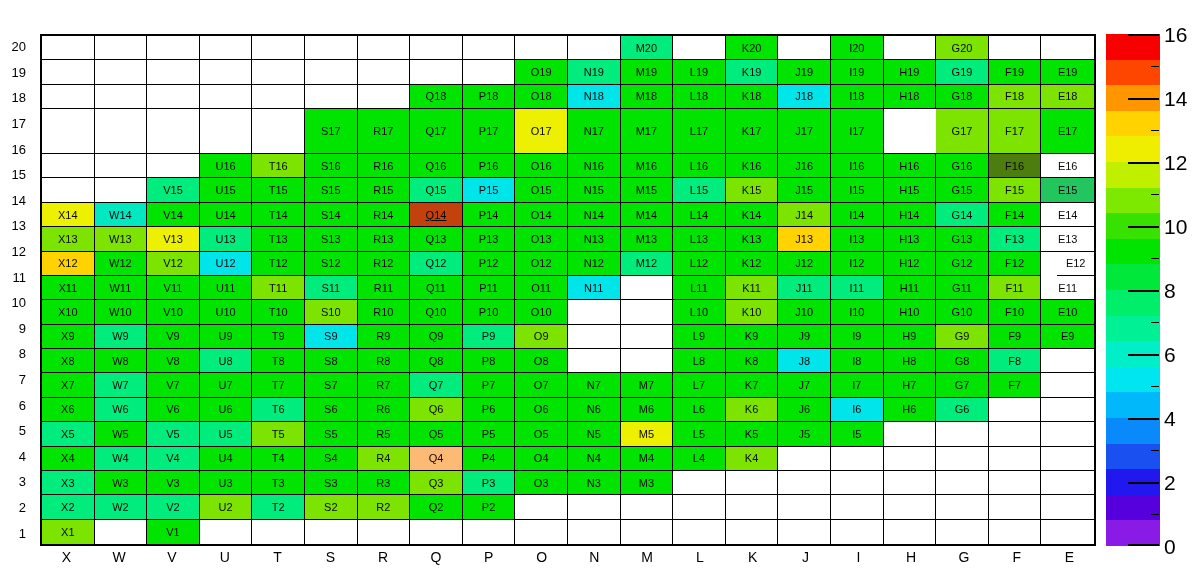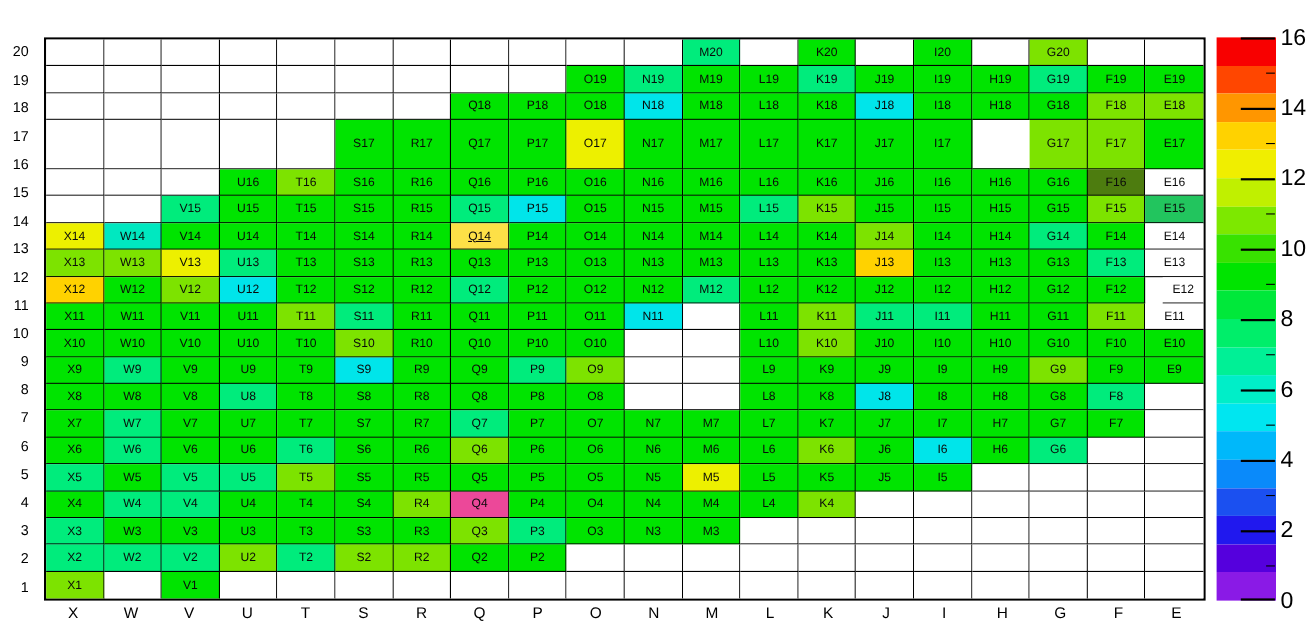--- a/index.html
+++ b/index.html
@@ -177,21 +177,21 @@
       <div class="cell" style="background: rgb(0, 228, 0);">G15</div>
       <div class="cell" style="background: rgb(125, 227, 0);">F15</div>
       <div class="cell" style="background: #22c55e;">E15</div>
       <div class="cell" style="background: rgb(237, 240, 0);">X14</div>
       <div class="cell" style="background: rgb(0, 232, 192);">W14</div>
       <div class="cell" style="background: rgb(0, 228, 0);">V14</div>
       <div class="cell" style="background: rgb(0, 228, 0);">U14</div>
       <div class="cell" style="background: rgb(0, 228, 0);">T14</div>
       <div class="cell" style="background: rgb(0, 228, 0);">S14</div>
       <div class="cell" style="background: rgb(0, 228, 0);">R14</div>
-      <div class="cell" style="background: #fde047; text-decoration: underline;">Q14</div>
+      <div class="cell" style="background: #c2410c; text-decoration: underline;">Q14</div>
       <div class="cell" style="background: rgb(0, 228, 0);">P14</div>
       <div class="cell" style="background: rgb(0, 228, 0);">O14</div>
       <div class="cell" style="background: rgb(0, 228, 0);">N14</div>
       <div class="cell" style="background: rgb(0, 228, 0);">M14</div>
       <div class="cell" style="background: rgb(0, 228, 0);">L14</div>
       <div class="cell" style="background: rgb(0, 228, 0);">K14</div>
       <div class="cell" style="background: rgb(125, 227, 0);">J14</div>
       <div class="cell" style="background: rgb(0, 228, 0);">I14</div>
       <div class="cell" style="background: rgb(0, 228, 0);">H14</div>
       <div class="cell" style="background: rgb(0, 236, 124);">G14</div>
@@ -377,21 +377,21 @@
       <div class="cell" style="background: rgb(255, 255, 255);"></div>
       <div class="cell" style="background: rgb(255, 255, 255);"></div>
       <div class="cell" style="background: rgb(255, 255, 255);"></div>
       <div class="cell" style="background: rgb(0, 228, 0);">X4</div>
       <div class="cell" style="background: rgb(0, 236, 124);">W4</div>
       <div class="cell" style="background: rgb(0, 236, 124);">V4</div>
       <div class="cell" style="background: rgb(0, 228, 0);">U4</div>
       <div class="cell" style="background: rgb(0, 228, 0);">T4</div>
       <div class="cell" style="background: rgb(0, 228, 0);">S4</div>
       <div class="cell" style="background: rgb(125, 227, 0);">R4</div>
-      <div class="cell" style="background: #ec4899;">Q4</div>
+      <div class="cell" style="background: #fdba74;">Q4</div>
       <div class="cell" style="background: rgb(0, 228, 0);">P4</div>
       <div class="cell" style="background: rgb(0, 228, 0);">O4</div>
       <div class="cell" style="background: rgb(0, 228, 0);">N4</div>
       <div class="cell" style="background: rgb(0, 228, 0);">M4</div>
       <div class="cell" style="background: rgb(0, 228, 0);">L4</div>
       <div class="cell" style="background: rgb(125, 227, 0);">K4</div>
       <div class="cell" style="background: rgb(255, 255, 255);"></div>
       <div class="cell" style="background: rgb(255, 255, 255);"></div>
       <div class="cell" style="background: rgb(255, 255, 255);"></div>
       <div class="cell" style="background: rgb(255, 255, 255);"></div>

